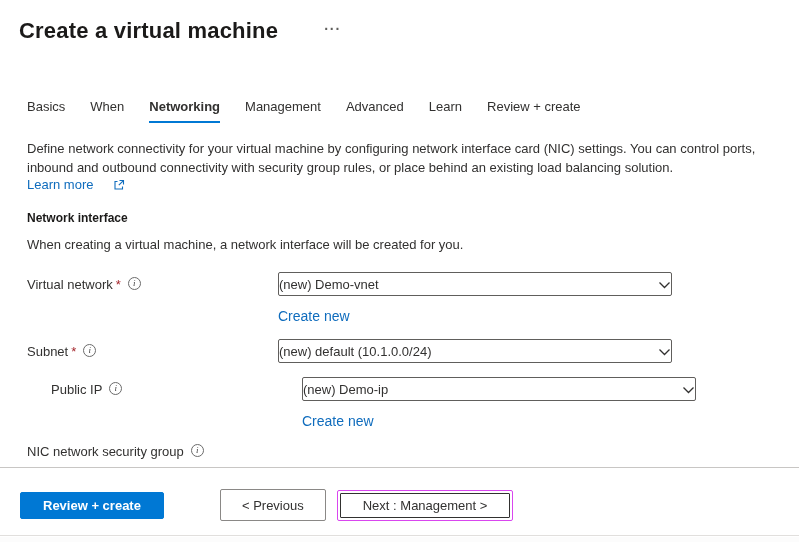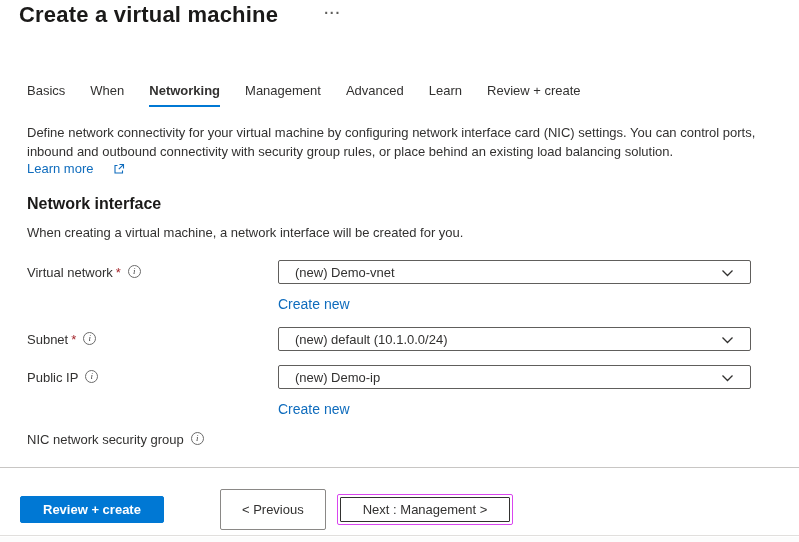--- a/index.html
+++ b/index.html
@@ -8,21 +8,21 @@
     font-family: "Liberation Sans", sans-serif;
     color: #323130;
     background: #ffffff;
     position: relative;
     overflow: hidden;
   }
 
   
   .main {
     position: absolute;
-    top: 0; left: 0;
+    top: 16px; left: 0;
     width: 799px; height: 467px;
     overflow: hidden;
     background: #fff;
   }
 
   
   .page-header { display: flex; align-items: flex-start; padding: 2px 0 0 19px; }
   .page-title { font-size: 22px; font-weight: 700; color: #1b1a19; letter-spacing: 0.2px; }
   .more-btn {
     margin-left: 46px; margin-top: 6px;
@@ -35,43 +35,43 @@
   .tab { padding-bottom: 7px; color: #323130; cursor: pointer; border-bottom: 2px solid transparent; white-space: nowrap; }
   .tab.active { font-weight: 700; border-bottom-color: #0078d4; }
 
   
   .desc { margin: 16px 0 0 27px; width: 745px; font-size: 13px; line-height: 19px; color: #323130; }
   .learn-more-row { margin: 0 0 0 27px; font-size: 13px; line-height: 16px; display: flex; align-items: center; gap: 16px; }
   a.link { color: #0f6cbd; text-decoration: none; cursor: pointer; }
   .ext-icon { margin-left: 4px; display: inline-flex; }
 
   
-  .section-heading { margin: 18px 0 0 27px; font-size: 16px; font-weight: 700; color: #1b1a19; }
+  .section-heading { margin: 18px 0 0 27px; font-size: 12px; font-weight: 700; color: #1b1a19; }
   .section-desc { margin: 12px 14px 0 27px; font-size: 13px; }
 
   
   .form { margin-top: 20px; }
   .row { display: flex; margin-left: 27px; margin-bottom: 14px; }
-  .row.tight { margin-bottom: 12px; }
+  .row.tight { margin-bottom: 12px; justify-content: center; }
   .label-col { width: 251px; font-size: 13px; padding-top: 5px; display: flex; align-items: flex-start; }
   .label-col .lbl { line-height: 15px; }
   .req { color: #a4262c; margin-left: 3px; }
   .info-icon {
     width: 13px; height: 13px; margin-left: 7px; margin-top: 0px;
     border: 1px solid #6b6b6b; border-radius: 50%;
     font-size: 9px; line-height: 11px; text-align: center; color: #444;
     font-family: "Liberation Serif", serif; font-style: italic;
     display: inline-block; cursor: pointer; flex: none;
   }
   .control-col { width: 473px; }
   .select {
-    width: 473px; height: 24px;
+    width: 394px; height: 24px;
     border: 1px solid #605e5c; border-radius: 2px; background: #fff;
     display: flex; align-items: center; justify-content: space-between;
-    padding: 0 16px; font-size: 13px; cursor: pointer;
+    padding: 0 0; font-size: 13px; cursor: pointer;
   }
   .select .chev { display: inline-flex; margin-top: 2px; }
   .create-new { display: inline-block; margin-top: 12px; font-size: 14px; line-height: 16px; }
 
   
   .radio-group { padding-top: 1px; }
   .radio-row { display: flex; align-items: center; height: 18px; margin-bottom: 7px; cursor: pointer; }
   .radio-circle {
     width: 18px; height: 18px; border-radius: 50%;
     border: 1px solid #605e5c; background: #fff; flex: none;
@@ -90,21 +90,21 @@
     border-top: 1px solid #c8c6c4;
     border-bottom: 1px solid #e1dfdd;
   }
   .footer-inner { display: flex; align-items: center; padding: 21px 0 0 20px; }
   .btn { font-family: "Liberation Sans", sans-serif; font-size: 13px; cursor: pointer; border-radius: 2px; }
   .btn-primary {
     height: 27px; padding: 0 22px;
     background: #0078d4; border: 1px solid #0078d4; color: #fff; font-weight: 700;
   }
   .btn-prev {
-    margin-left: 56px; height: 41px; padding: 0 21px;
+    margin-left: 56px; height: 32px; padding: 0 21px;
     background: #fff; border: 1px solid #8a8886; color: #323130;
   }
   .btn-next {
     margin-left: 11px; height: 31px; padding: 0 25px;
     background: #fff; border: 1px solid #d946ef; color: #323130;
     position: relative;
   }
   .btn-next::before {
     content: ""; position: absolute; inset: 2px;
     border: 1px solid #323130; border-radius: 1px; pointer-events: none;

